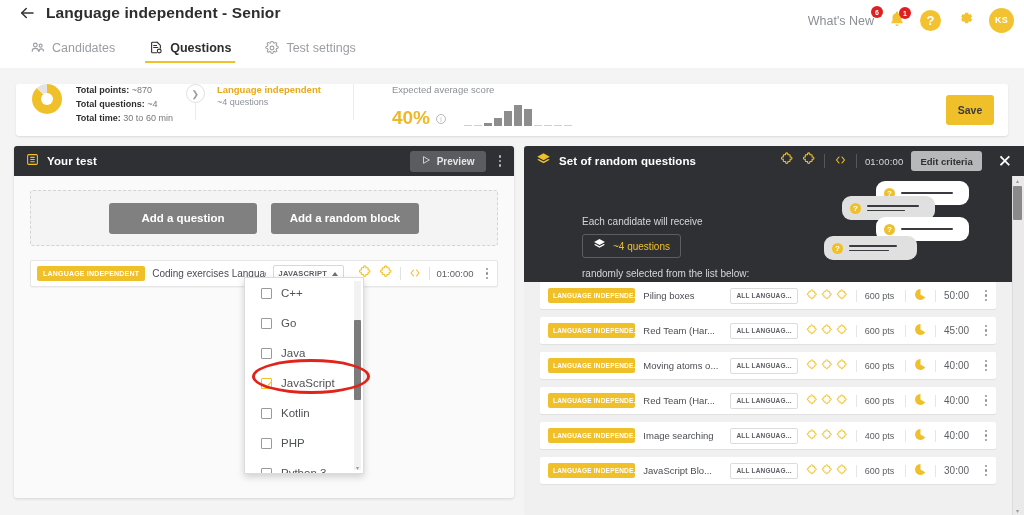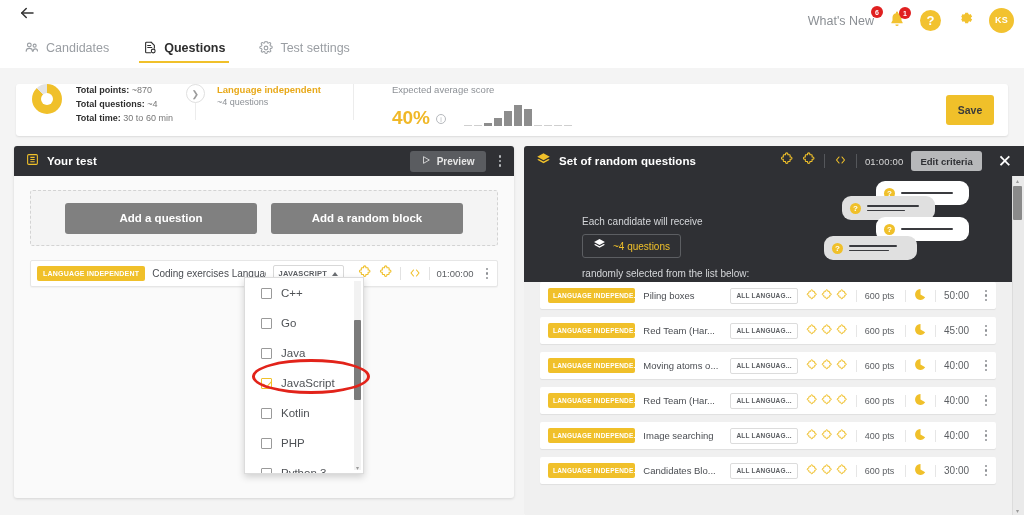--- a/index.html
+++ b/index.html
@@ -33,21 +33,21 @@
     display: flex; align-items: center; justify-content: center;
     color: #fff; font-size: 13px; font-weight: bold;
   }
   .avatar {
     width: 25px; height: 25px; border-radius: 50%; background: #f2c230;
     display: flex; align-items: center; justify-content: center;
     color: #fff; font-size: 9px; font-weight: bold; letter-spacing: .3px;
   }
 
   
-  .tabs { position: absolute; left: 20px; top: 36px; display: flex; gap: 26px; align-items: flex-end; }
+  .tabs { position: absolute; left: 26px; top: 36px; display: flex; gap: 26px; align-items: flex-end; }
   .tab { display: flex; align-items: center; gap: 7px; padding: 4px 4px 8px 4px; position: relative; cursor: pointer; }
   .tab .tl { font-size: 12.5px; color: #9a9ea3; }
   .tab.active .tl { color: #2e2e2e; font-weight: bold; }
   .tab.active::after {
     content: ""; position: absolute; left: 0; right: 0; bottom: 0; height: 2.5px; background: #f0c02a;
   }
   .tab svg { display: block; }
 
   
   .summary {
@@ -122,21 +122,21 @@
   }
   .close-x { color: #fff; font-size: 17px; line-height: 1; padding: 0 4px 0 8px; cursor: pointer; font-weight: 300; }
 
   
   .dropzone {
     margin: 14px 16px 0 16px; height: 56px; border: 1px dashed #d3d3d3; border-radius: 3px;
     background: #f4f4f4; display: flex; align-items: center; justify-content: center; gap: 14px;
   }
   .gray-btn {
     background: #808080; border: none; border-radius: 3px; color: #fff;
-    font-size: 11.5px; font-weight: bold; width: 192px; height: 31px; cursor: pointer; font-family: inherit; text-align: center;
+    font-size: 11.5px; font-weight: bold; width: 148px; height: 31px; cursor: pointer; font-family: inherit; text-align: center;
   }
   .qrow {
     margin: 14px 16px 0 16px; height: 27px; background: #fff; border: 1px solid #e6e6e6;
     border-radius: 2px; display: flex; align-items: center; padding: 0 4px 0 6px; gap: 7px;
     box-shadow: 0 1px 1px rgba(0,0,0,.04);
   }
   .tag-li {
     background: #f0c02a; color: #fff; font-size: 7px; font-weight: bold;
     padding: 4px 6px; border-radius: 2px; letter-spacing: .2px; white-space: nowrap;
   }
@@ -228,20 +228,21 @@
 <div class="app">
 
   <div class="topbar">
     <div class="back-row">
       <span>
         <svg class="back-arrow" viewBox="0 0 24 24" fill="none" stroke="#333" stroke-width="2" stroke-linecap="round" stroke-linejoin="round">
             <line x1="20" y1="12" x2="5" y2="12"></line>
             <polyline points="11,18 5,12 11,6"></polyline>
           </svg>
       </span>
+      <span class="page-title">Language independent - Senior</span>
     </div>
 
     <div class="top-right">
       <div class="whatsnew-wrap">
         <span class="whatsnew">What's New</span>
         <span class="badge badge-wn">6</span>
       </div>
       <div class="bell-wrap">
         <svg width="18" height="18" viewBox="0 0 24 24" fill="#f2c230">
             <path d="M12 2a1.4 1.4 0 0 1 1.4 1.4v.8A6 6 0 0 1 18 10v4l1.5 2.5v1h-15v-1L6 14v-4a6 6 0 0 1 4.6-5.8v-.8A1.4 1.4 0 0 1 12 2z"></path>
@@ -663,21 +664,21 @@
             <span class="qc-div"></span>
             <span class="qc-time">40:00</span>
             <span class="kebab dark">
               <i></i>
               <i></i>
               <i></i>
             </span>
           </div>
           <div class="qcard">
             <span class="tag-li2">LANGUAGE INDEPENDE...</span>
-            <span class="qc-name">Candidates Blo...</span>
+            <span class="qc-name">JavaScript Blo...</span>
             <span class="alllang">ALL LANGUAG...</span>
             <span class="puzzles">
               <span><svg width="12" height="12" viewBox="0 0 24 24" fill="none" stroke="#f0c02a" stroke-width="2" stroke-linejoin="round">
                   <path d="M9.5 3.5a2 2 0 1 1 4 0v1.2h2.8a1 1 0 0 1 1 1v2.8h1.2a2 2 0 1 1 0 4h-1.2v2.8a1 1 0 0 1-1 1h-2.8v1.2a2 2 0 1 1-4 0v-1.2H6.7a1 1 0 0 1-1-1v-2.8H4.5a2 2 0 1 1 0-4h1.2V5.7a1 1 0 0 1 1-1h2.8z"></path>
                 </svg></span>
               <span><svg width="12" height="12" viewBox="0 0 24 24" fill="none" stroke="#f0c02a" stroke-width="2" stroke-linejoin="round">
                   <path d="M9.5 3.5a2 2 0 1 1 4 0v1.2h2.8a1 1 0 0 1 1 1v2.8h1.2a2 2 0 1 1 0 4h-1.2v2.8a1 1 0 0 1-1 1h-2.8v1.2a2 2 0 1 1-4 0v-1.2H6.7a1 1 0 0 1-1-1v-2.8H4.5a2 2 0 1 1 0-4h1.2V5.7a1 1 0 0 1 1-1h2.8z"></path>
                 </svg></span>
               <span><svg width="12" height="12" viewBox="0 0 24 24" fill="none" stroke="#f0c02a" stroke-width="2" stroke-linejoin="round">
                   <path d="M9.5 3.5a2 2 0 1 1 4 0v1.2h2.8a1 1 0 0 1 1 1v2.8h1.2a2 2 0 1 1 0 4h-1.2v2.8a1 1 0 0 1-1 1h-2.8v1.2a2 2 0 1 1-4 0v-1.2H6.7a1 1 0 0 1-1-1v-2.8H4.5a2 2 0 1 1 0-4h1.2V5.7a1 1 0 0 1 1-1h2.8z"></path>

